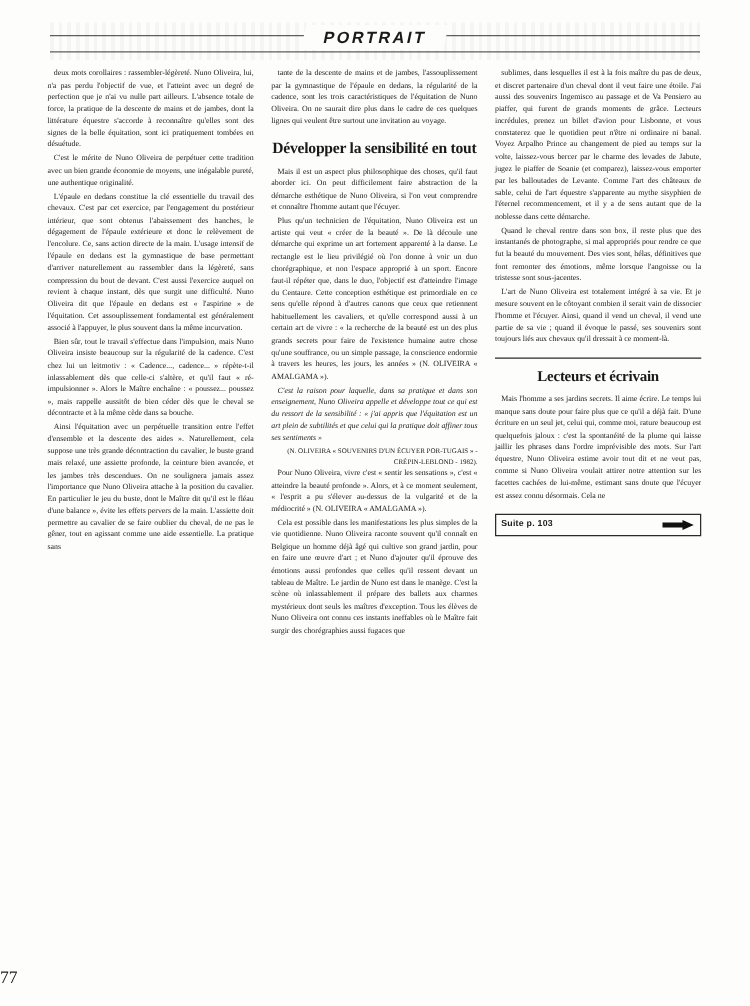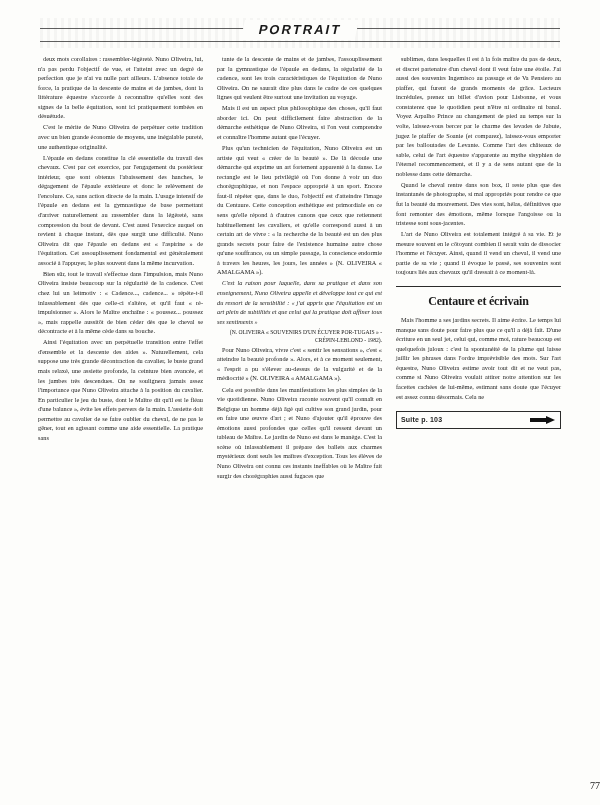--- a/index.html
+++ b/index.html
@@ -155,23 +155,23 @@
     border-top: 4.5px solid transparent;
     border-bottom: 4.5px solid transparent;
     border-left: 9px solid #111;
   }
 
   .folio {
     position: absolute;
     left: 0;
     right: 0;
     bottom: 14px;
-    text-align: right;
+    text-align: left;
     font-family: "Liberation Serif", serif;
-    font-size: 10px;
+    font-size: 14px;
     color: #1a1a1a;
   }
 </style>
 </head>
 <body>
 
 <div class="page">
 
   <div class="header-band">
     <div class="header-rules-ghost"></div>
@@ -185,33 +185,34 @@
       <p>deux mots corollaires : rassembler-légèreté. Nuno Oliveira, lui, n'a pas perdu l'objectif de vue, et l'atteint avec un degré de perfection que je n'ai vu nulle part ailleurs. L'absence totale de force, la pratique de la descente de mains et de jambes, dont la littérature équestre s'accorde à reconnaître qu'elles sont des signes de la belle équitation, sont ici pratiquement tombées en désuétude.</p>
       <p>C'est le mérite de Nuno Oliveira de perpétuer cette tradition avec un bien grande économie de moyens, une inégalable pureté, une authentique originalité.</p>
       <p>L'épaule en dedans constitue la clé essentielle du travail des chevaux. C'est par cet exercice, par l'engagement du postérieur intérieur, que sont obtenus l'abaissement des hanches, le dégagement de l'épaule extérieure et donc le relèvement de l'encolure. Ce, sans action directe de la main. L'usage intensif de l'épaule en dedans est la gymnastique de base permettant d'arriver naturellement au rassembler dans la légèreté, sans compression du bout de devant. C'est aussi l'exercice auquel on revient à chaque instant, dès que surgit une difficulté. Nuno Oliveira dit que l'épaule en dedans est « l'aspirine » de l'équitation. Cet assouplissement fondamental est généralement associé à l'appuyer, le plus souvent dans la même incurvation.</p>
       <p>Bien sûr, tout le travail s'effectue dans l'impulsion, mais Nuno Oliveira insiste beaucoup sur la régularité de la cadence. C'est chez lui un leitmotiv : « Cadence..., cadence... » répète-t-il inlassablement dès que celle-ci s'altère, et qu'il faut « ré-impulsionner ». Alors le Maître enchaîne : « poussez... poussez », mais rappelle aussitôt de bien céder dès que le cheval se décontracte et à la même cède dans sa bouche.</p>
       <p>Ainsi l'équitation avec un perpétuelle transition entre l'effet d'ensemble et la descente des aides ». Naturellement, cela suppose une très grande décontraction du cavalier, le buste grand mais relaxé, une assiette profonde, la ceinture bien avancée, et les jambes très descendues. On ne soulignera jamais assez l'importance que Nuno Oliveira attache à la position du cavalier. En particulier le jeu du buste, dont le Maître dit qu'il est le fléau d'une balance », évite les effets pervers de la main. L'assiette doit permettre au cavalier de se faire oublier du cheval, de ne pas le gêner, tout en agissant comme une aide essentielle. La pratique sans</p>
       <p></p>
     </div>
 
     <div class="col">
       <p>tante de la descente de mains et de jambes, l'assouplissement par la gymnastique de l'épaule en dedans, la régularité de la cadence, sont les trois caractéristiques de l'équitation de Nuno Oliveira. On ne saurait dire plus dans le cadre de ces quelques lignes qui veulent être surtout une invitation au voyage.</p>
+      <h2 class="head">Développer la sensibilité en tout</h2>
       <p>Mais il est un aspect plus philosophique des choses, qu'il faut aborder ici. On peut difficilement faire abstraction de la démarche esthétique de Nuno Oliveira, si l'on veut comprendre et connaître l'homme autant que l'écuyer.</p>
       <p>Plus qu'un technicien de l'équitation, Nuno Oliveira est un artiste qui veut « créer de la beauté ». De là découle une démarche qui exprime un art fortement apparenté à la danse. Le rectangle est le lieu privilégié où l'on donne à voir un duo chorégraphique, et non l'espace approprié à un sport. Encore faut-il répéter que, dans le duo, l'objectif est d'atteindre l'image du Centaure. Cette conception esthétique est primordiale en ce sens qu'elle répond à d'autres canons que ceux que retiennent habituellement les cavaliers, et qu'elle correspond aussi à un certain art de vivre : « la recherche de la beauté est un des plus grands secrets pour faire de l'existence humaine autre chose qu'une souffrance, ou un simple passage, la conscience endormie à travers les heures, les jours, les années » (N. OLIVEIRA « AMALGAMA »).</p>
       <p class="italic">C'est la raison pour laquelle, dans sa pratique et dans son enseignement, Nuno Oliveira appelle et développe tout ce qui est du ressort de la sensibilité : « j'ai appris que l'équitation est un art plein de subtilités et que celui qui la pratique doit affiner tous ses sentiments »</p>
       <span class="sig">(N. OLIVEIRA « SOUVENIRS D'UN ÉCUYER POR-TUGAIS » - CRÉPIN-LEBLOND - 1982).</span>
       <p>Pour Nuno Oliveira, vivre c'est « sentir les sensations », c'est « atteindre la beauté profonde ». Alors, et à ce moment seulement, « l'esprit a pu s'élever au-dessus de la vulgarité et de la médiocrité » (N. OLIVEIRA « AMALGAMA »).</p>
       <p>Cela est possible dans les manifestations les plus simples de la vie quotidienne. Nuno Oliveira raconte souvent qu'il connaît en Belgique un homme déjà âgé qui cultive son grand jardin, pour en faire une œuvre d'art ; et Nuno d'ajouter qu'il éprouve des émotions aussi profondes que celles qu'il ressent devant un tableau de Maître. Le jardin de Nuno est dans le manège. C'est la scène où inlassablement il prépare des ballets aux charmes mystérieux dont seuls les maîtres d'exception. Tous les élèves de Nuno Oliveira ont connu ces instants ineffables où le Maître fait surgir des chorégraphies aussi fugaces que</p>
     </div>
 
     <div class="col">
       <p>sublimes, dans lesquelles il est à la fois maître du pas de deux, et discret partenaire d'un cheval dont il veut faire une étoile. J'ai aussi des souvenirs Ingemisco au passage et de Va Pensiero au piaffer, qui furent de grands moments de grâce. Lecteurs incrédules, prenez un billet d'avion pour Lisbonne, et vous constaterez que le quotidien peut n'être ni ordinaire ni banal. Voyez Arpalho Prince au changement de pied au temps sur la volte, laissez-vous bercer par le charme des levades de Jabute, jugez le piaffer de Soanie (et comparez), laissez-vous emporter par les balloutades de Levante. Comme l'art des châteaux de sable, celui de l'art équestre s'apparente au mythe sisyphien de l'éternel recommencement, et il y a de sens autant que de la noblesse dans cette démarche.</p>
       <p>Quand le cheval rentre dans son box, il reste plus que des instantanés de photographe, si mal appropriés pour rendre ce que fut la beauté du mouvement. Des vies sont, hélas, définitives que font remonter des émotions, même lorsque l'angoisse ou la tristesse sont sous-jacentes.</p>
       <p>L'art de Nuno Oliveira est totalement intégré à sa vie. Et je mesure souvent en le côtoyant combien il serait vain de dissocier l'homme et l'écuyer. Ainsi, quand il vend un cheval, il vend une partie de sa vie ; quand il évoque le passé, ses souvenirs sont toujours liés aux chevaux qu'il dressait à ce moment-là.</p>
-      <h2 class="head small rule-above">Centaure et écrivain</h2>
+      <h2 class="head small rule-above">Lecteurs et écrivain</h2>
       <p>Mais l'homme a ses jardins secrets. Il aime écrire. Le temps lui manque sans doute pour faire plus que ce qu'il a déjà fait. D'une écriture en un seul jet, celui qui, comme moi, rature beaucoup est quelquefois jaloux : c'est la spontanéité de la plume qui laisse jaillir les phrases dans l'ordre imprévisible des mots. Sur l'art équestre, Nuno Oliveira estime avoir tout dit et ne veut pas, comme si Nuno Oliveira voulait attirer notre attention sur les facettes cachées de lui-même, estimant sans doute que l'écuyer est assez connu désormais. Cela ne</p>
 
       <div class="suite-box">
         <span class="suite-label">Suite p. 103</span>
         <span class="arrow-icon">
           <span class="shaft"></span>
           <span class="head"></span>
         </span>
       </div>
     </div>

